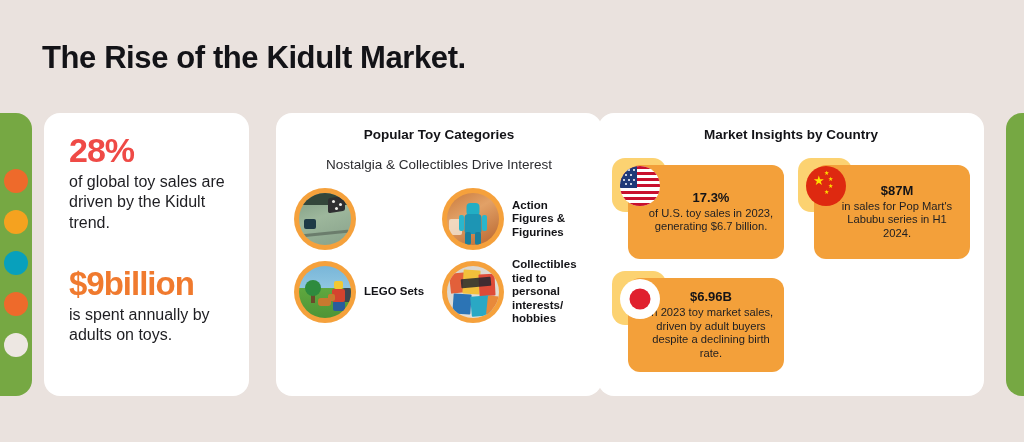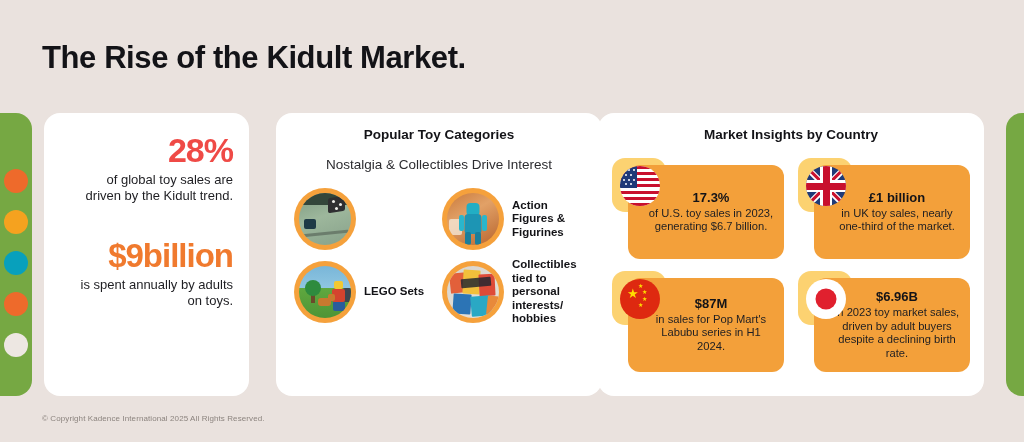--- a/index.html
+++ b/index.html
@@ -47,28 +47,28 @@
   .card-toys     { left: 276px; top: 113px; width: 326px; height: 283px; }
   .card-insights { left: 598px; top: 113px; width: 386px; height: 283px; }
 
   .card-title {
     text-align: center; font-size: 13.5px; font-weight: 700;
     color: #131317; margin-top: 14px;
   }
   .card-overview .card-title { text-align: left; padding-left: 25px; }
 
   
-  .ov-body { padding: 0 16px 0 25px; text-align: right; }
+  .ov-body { padding: 0 5px 0 25px; }
   .stat-big {
     font-size: 34px; font-weight: 700; line-height: 1.05; letter-spacing: -1px;
   }
   .stat-big.red { color: #EF4A46; margin-top: 20px; }
   .stat-big.orange { color: #F07A2E; font-size: 33px; margin-top: 34px; }
   .stat-desc {
-    font-size: 13px; color: #1E1E22; line-height: 1.28; margin-top: 3px;
+    font-size: 16px; color: #1E1E22; line-height: 1.28; margin-top: 3px;
   }
 
   
   .toys-sub {
     text-align: center; font-size: 13.5px; color: #2C2C30; margin-top: 15px;
   }
   .toy-grid {
     margin-top: 16px; padding: 0 18px;
     display: grid; grid-template-columns: 1fr 1fr; gap: 8px 6px;
   }
@@ -337,37 +337,20 @@
             <div class="star" style="left:5px;top:8px;"></div>
           <div class="star" style="left:10px;top:8px;"></div>
             <div class="star" style="left:3px;top:13px;"></div>
           <div class="star" style="left:8px;top:13px;"></div>
             <div class="star" style="left:13px;top:13px;"></div>
           <div class="star" style="left:5px;top:17px;"></div>
             <div class="star" style="left:10px;top:17px;"></div>
         </div>
       </div>
 
-      <div class="ins-tile">
-        <div class="ins-halo"></div>
-        <div class="ins-box">
-          <div class="ins-value">£1 billion</div>
-          <div class="ins-text">in UK toy sales, nearly one-third of the market.</div>
-        </div>
-        <div class="ins-flag flag-uk">
-          <div class="d" style="left:-6px;top:17.5px;width:52px;height:6px;transform:rotate(45deg);"></div>
-          <div class="d" style="left:-6px;top:17.5px;width:52px;height:6px;transform:rotate(-45deg);"></div>
-          <div class="dr" style="left:-6px;top:18.7px;width:52px;height:3px;transform:rotate(45deg);"></div>
-          <div class="dr" style="left:-6px;top:18.7px;width:52px;height:3px;transform:rotate(-45deg);"></div>
-          <div class="d" style="left:0;top:14px;width:40px;height:12px;"></div>
-          <div class="d" style="left:14px;top:0;width:12px;height:40px;"></div>
-          <div class="dr" style="left:0;top:16.5px;width:40px;height:7px;"></div>
-          <div class="dr" style="left:16.5px;top:0;width:7px;height:40px;"></div>
-        </div>
-      </div>
 
       <div class="ins-tile">
         <div class="ins-halo"></div>
         <div class="ins-box">
           <div class="ins-value">$87M</div>
           <div class="ins-text">in sales for Pop Mart's Labubu series in H1 2024.</div>
         </div>
         <div class="ins-flag flag-cn">
           <div class="cstar" style="left:7px;top:8px;font-size:13px;">★</div>
           <div class="cstar" style="left:18px;top:4px;font-size:6px;">★</div>
@@ -384,15 +367,14 @@
           <div class="ins-text">in 2023 toy market sales, driven by adult buyers despite a declining birth rate.</div>
         </div>
         <div class="ins-flag flag-jp">
           <div class="sun"></div>
         </div>
       </div>
 
     </div>
   </div>
 
-  <div class="footer">© Copyright Kadence International 2025 All Rights Reserved.</div>
 
 </div>
 
 </body></html>

